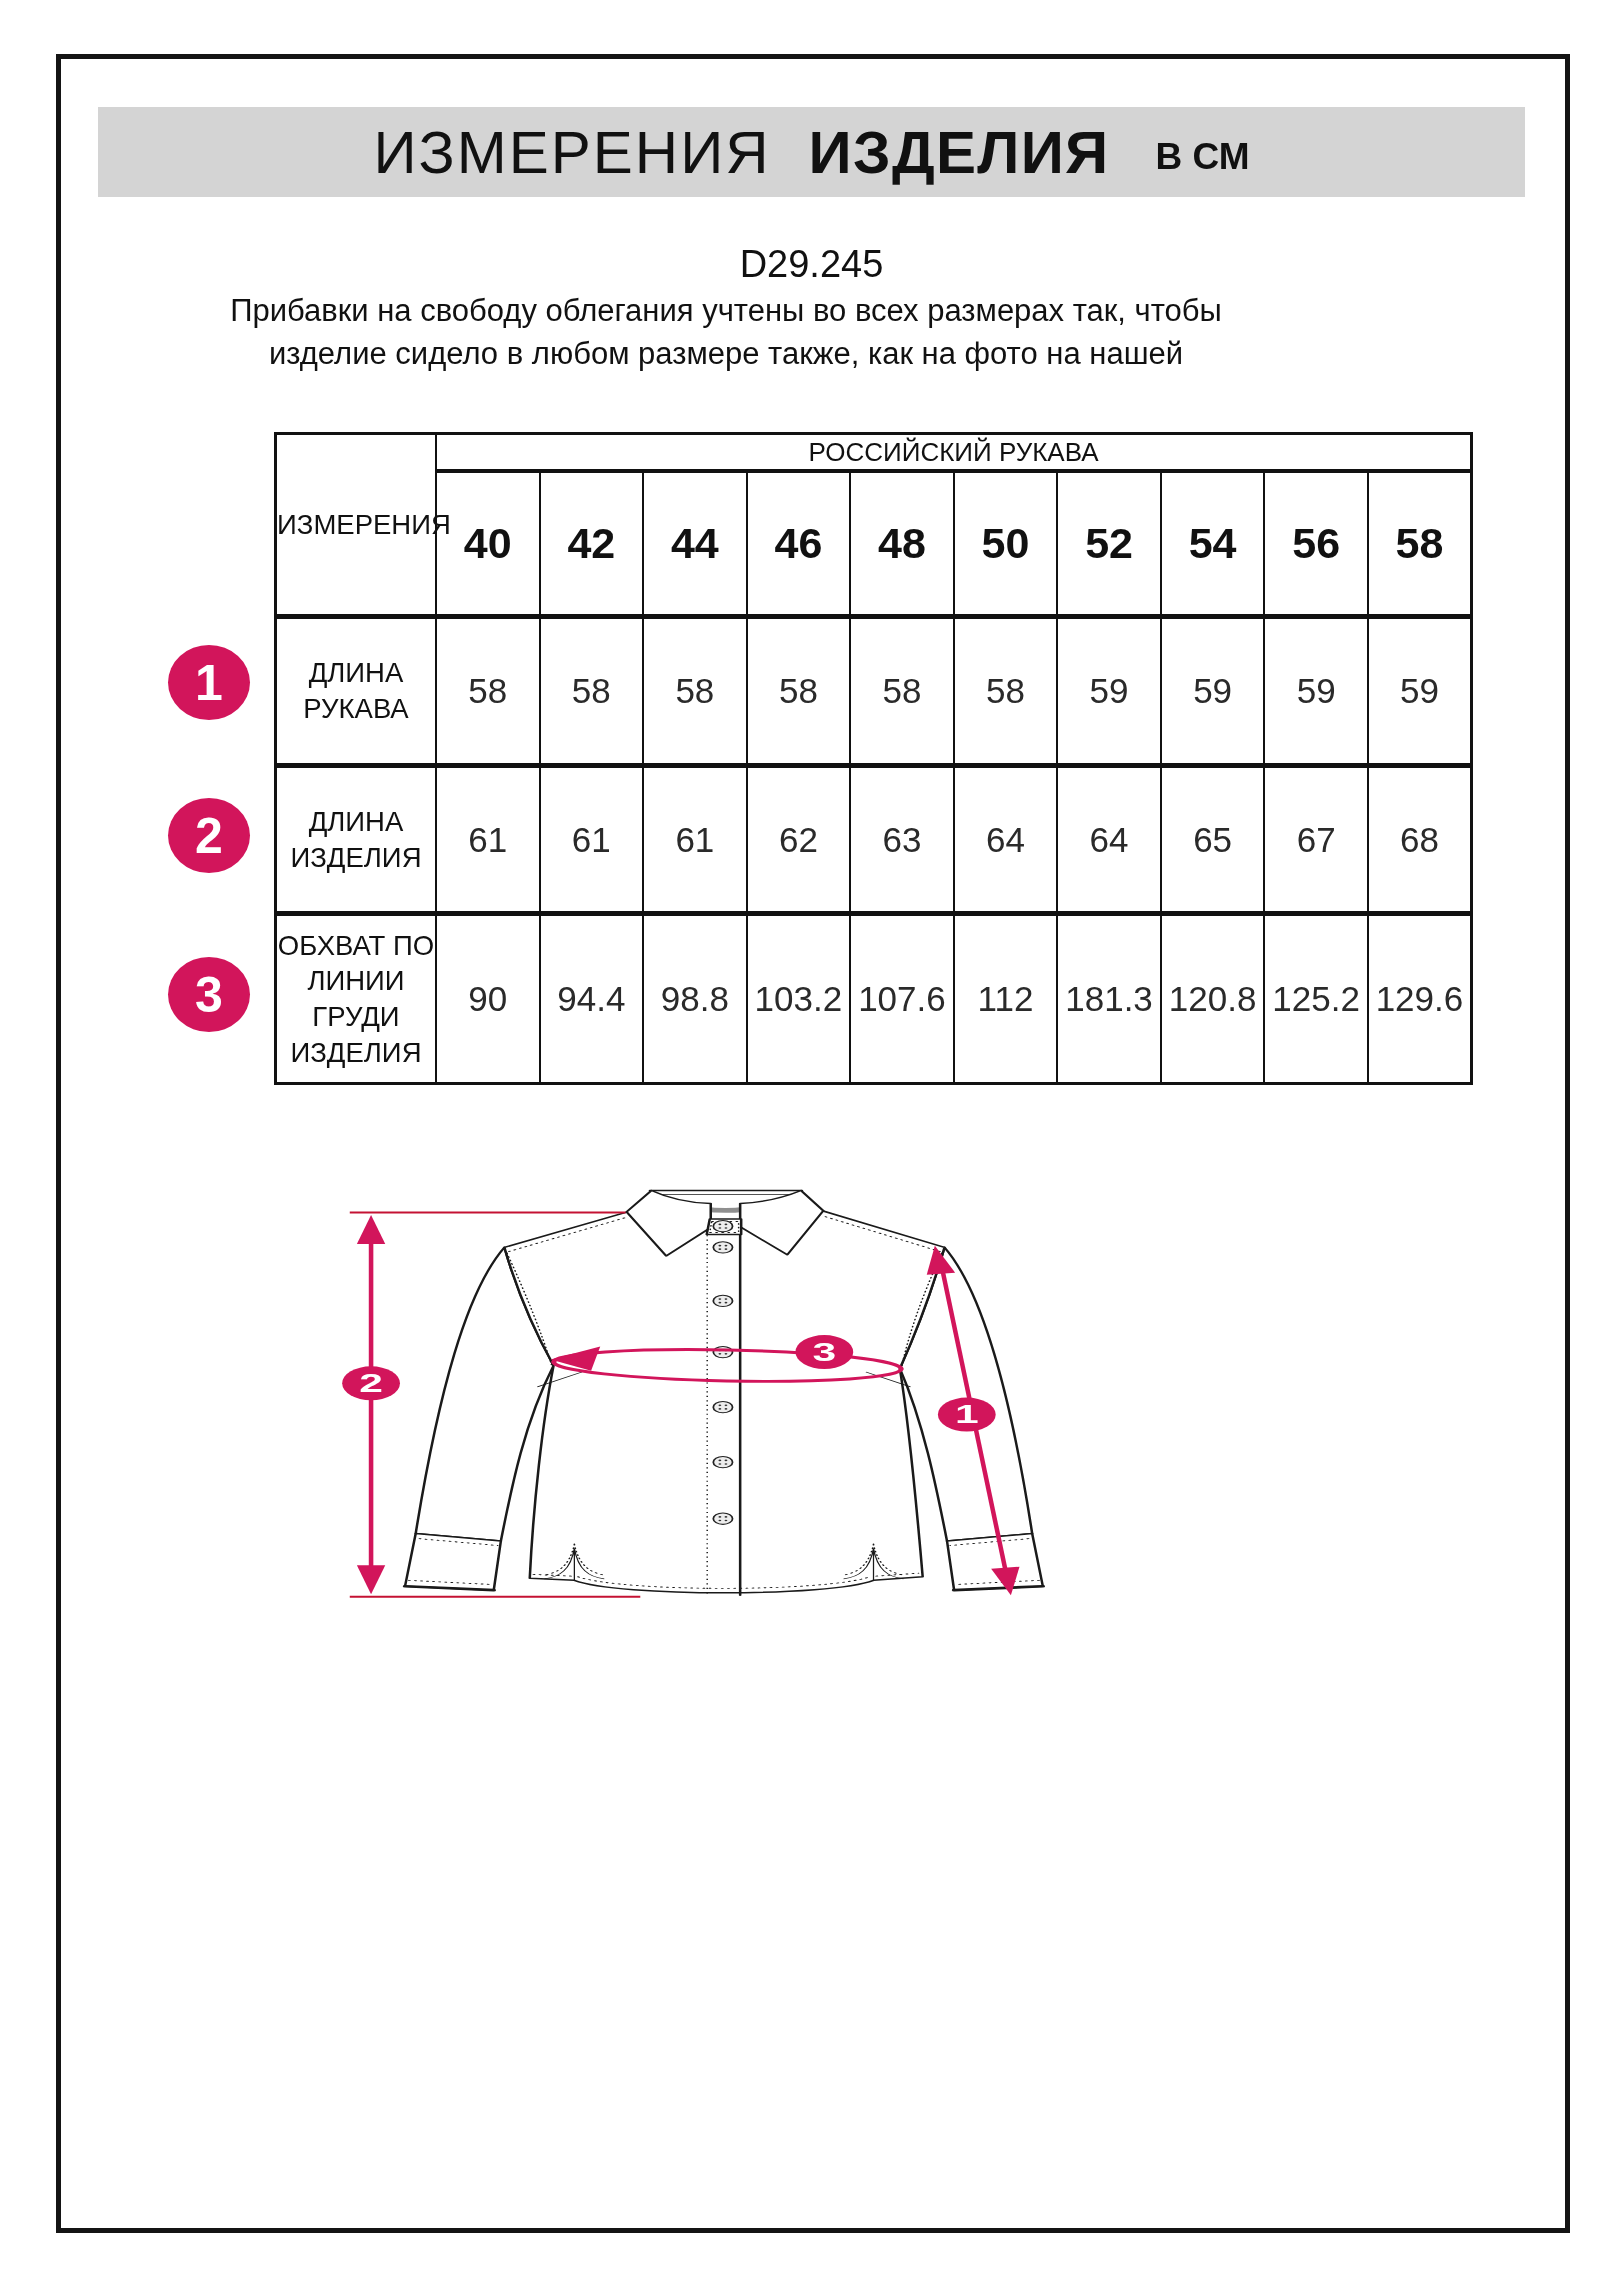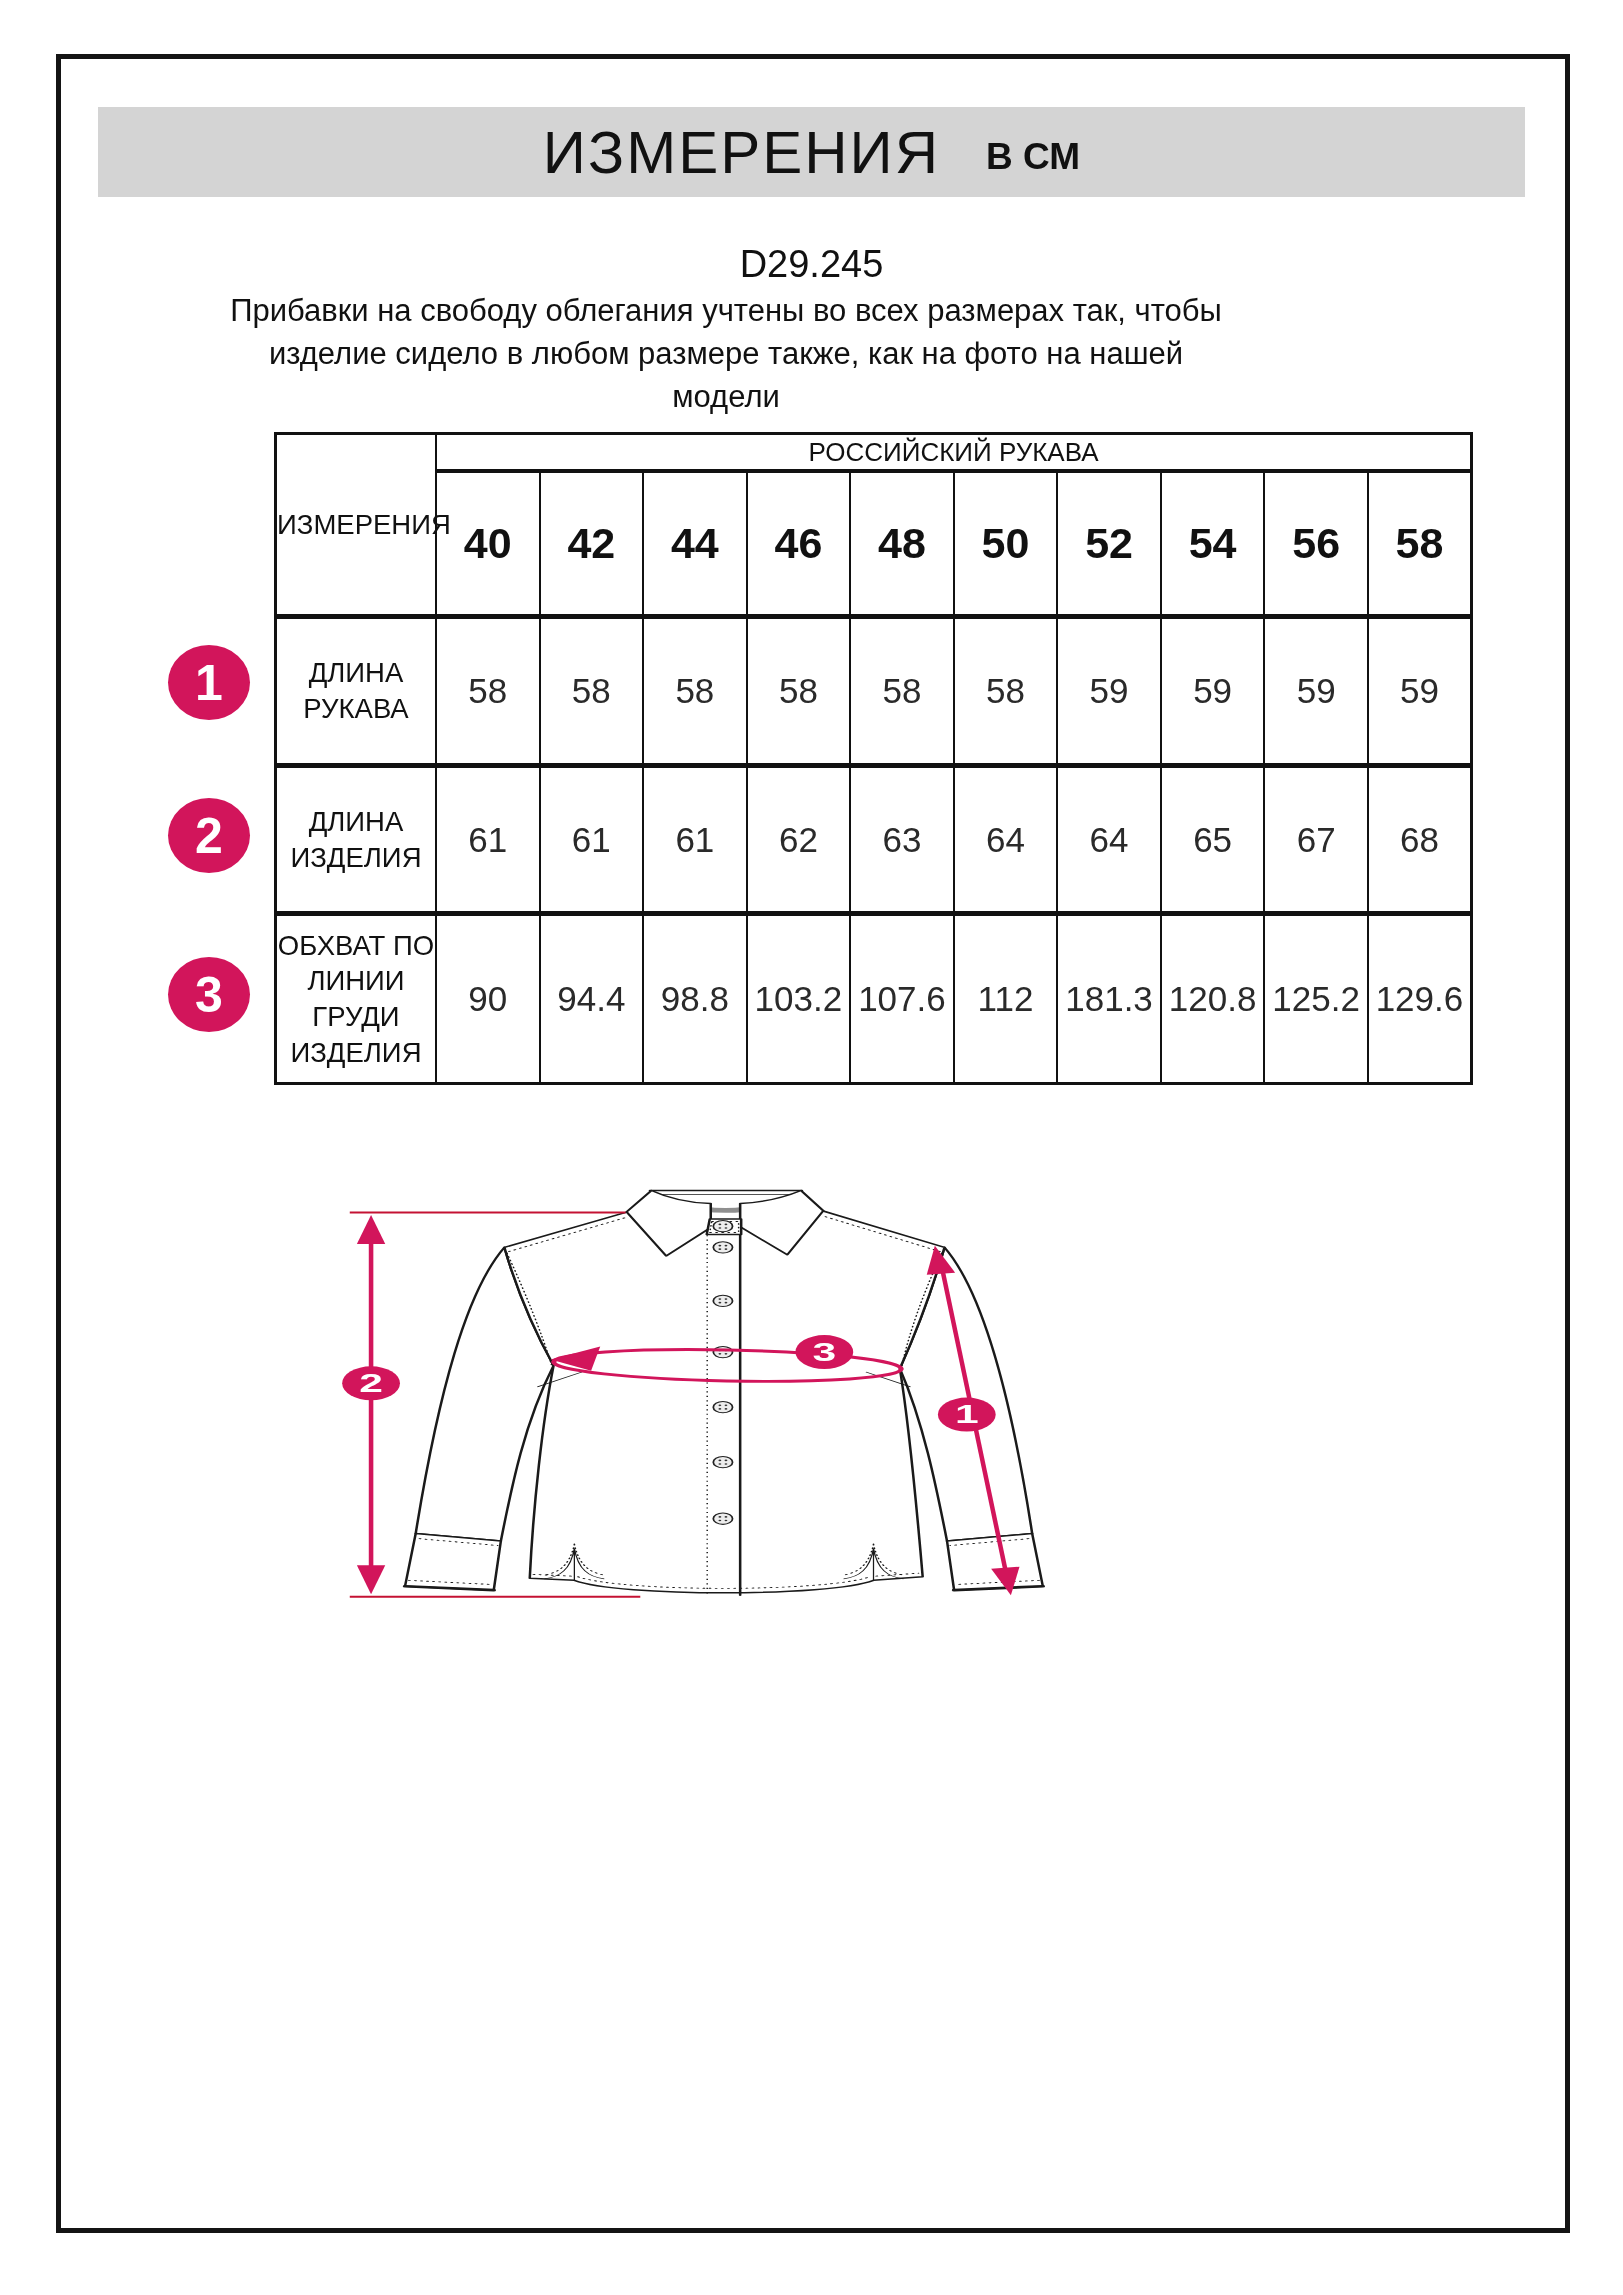--- a/index.html
+++ b/index.html
@@ -80,27 +80,27 @@
   .dnum{fill:#ffffff;font-family:"Liberation Sans",sans-serif;font-size:84px;font-weight:800;text-anchor:middle;}
 </style>
 </head>
 <body>
 
 <div class="page">
   <div class="frame"></div>
 
   <div class="banner">
     <span class="w1">ИЗМЕРЕНИЯ</span>
+    <span class="w2">ИЗДЕЛИЯ</span>
     <span class="w3">В СМ</span>
   </div>
   <div class="product-code">D29.245</div>
   <div class="subtitle">
     <div>Прибавки на свободу облегания учтены во всех размерах так, чтобы</div>
     <div>изделие сидело в любом размере также, как на фото на нашей</div>
-    <div>модели</div>
   </div>
 
   <table class="size-table">
     <thead>
       <tr>
         <th class="corner" rowspan="2">ИЗМЕРЕНИЯ</th>
         <th class="group-th" colspan="10">РОССИЙСКИЙ РУКАВА</th>
       </tr>
       <tr>
           <th class="size-th">40</th>

